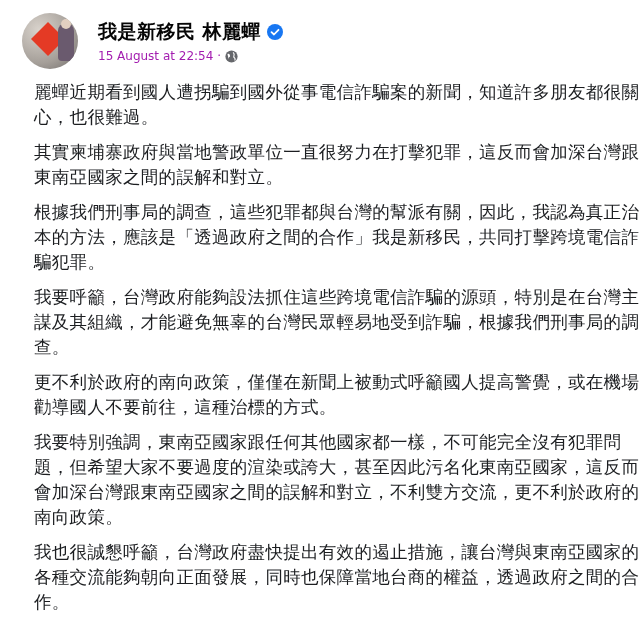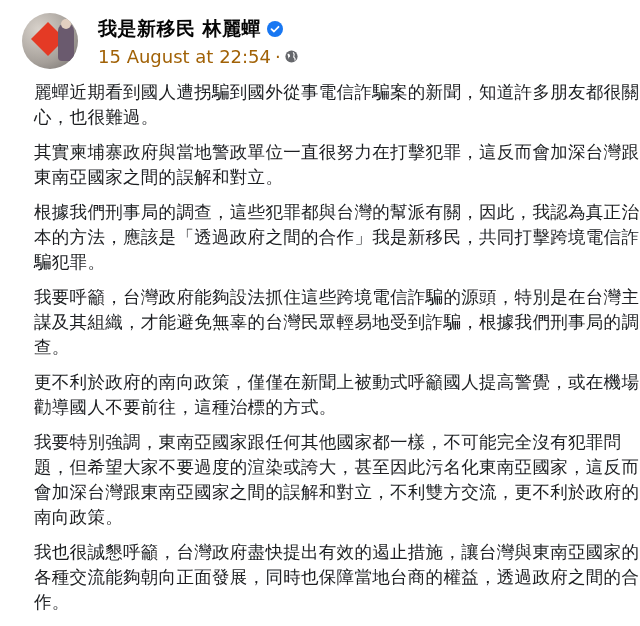--- a/index.html
+++ b/index.html
@@ -25,21 +25,21 @@
     background: #6a5a6e; border-radius: 8px 8px 4px 4px;
   }
   .avatar .face {
     position: absolute; right: 7px; top: 6px; width: 10px; height: 10px;
     background: #e2cfc0; border-radius: 50%;
   }
   .meta { margin-left: 20px; display: flex; flex-direction: column; }
   .name-row { display: flex; align-items: center; }
   .name { font-size: 19px; font-weight: bold; color: #050505; letter-spacing: 0.5px; }
   .verified { margin-left: 6px; width: 16px; height: 16px; }
-  .sub-row { display: flex; align-items: center; margin-top: 4px; font-size: 18px; color: #a16207; }
+  .sub-row { display: flex; align-items: center; margin-top: 4px; font-size: 12px; color: #a21caf; }
   .dot { margin: 0 4px; }
   .globe { width: 13px; height: 13px; }
   .body-text { position: absolute; left: 34px; top: 80px; width: 610px; }
   .para {
     font-size: 17.5px; line-height: 25px; color: #1c1e21;
     margin: 0 0 10px 0; letter-spacing: 0.3px;
   }
 </style>
 </head>
 <body>

